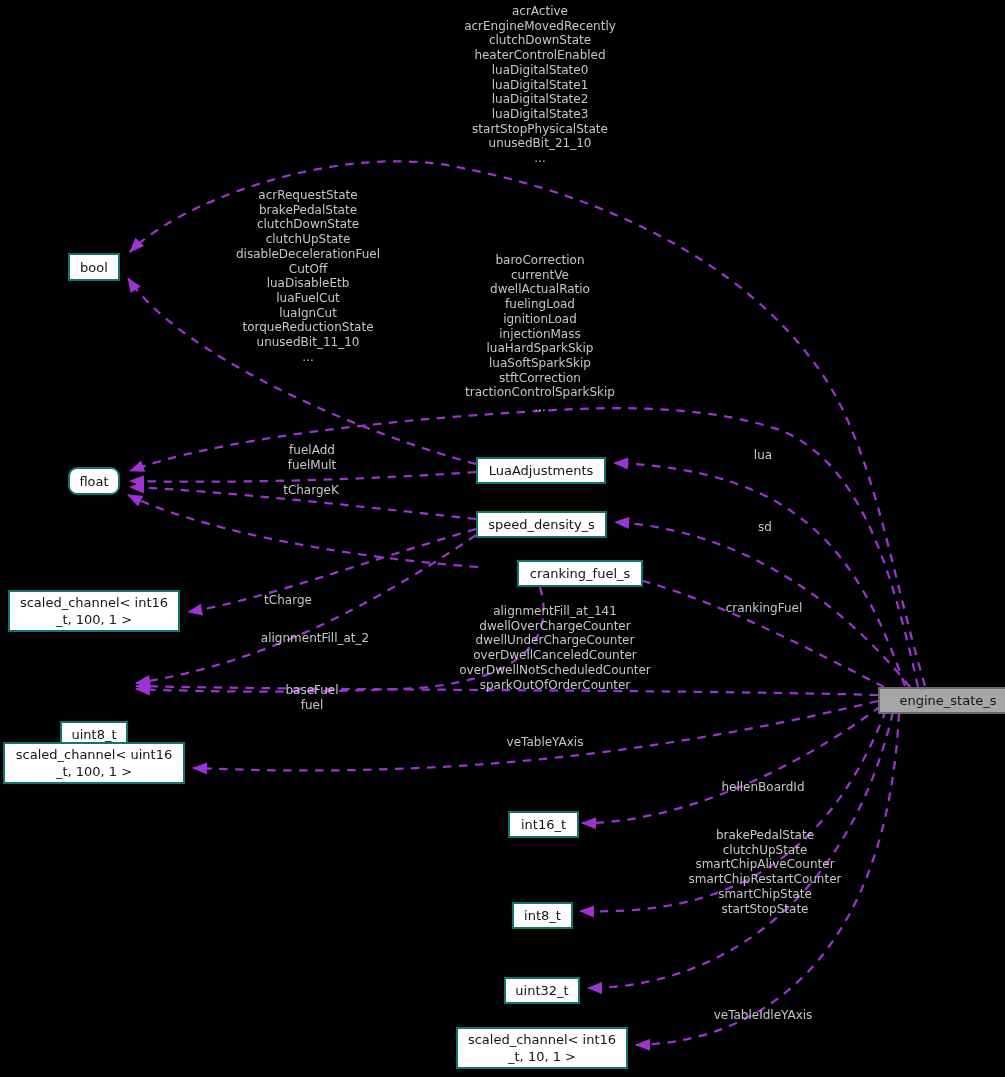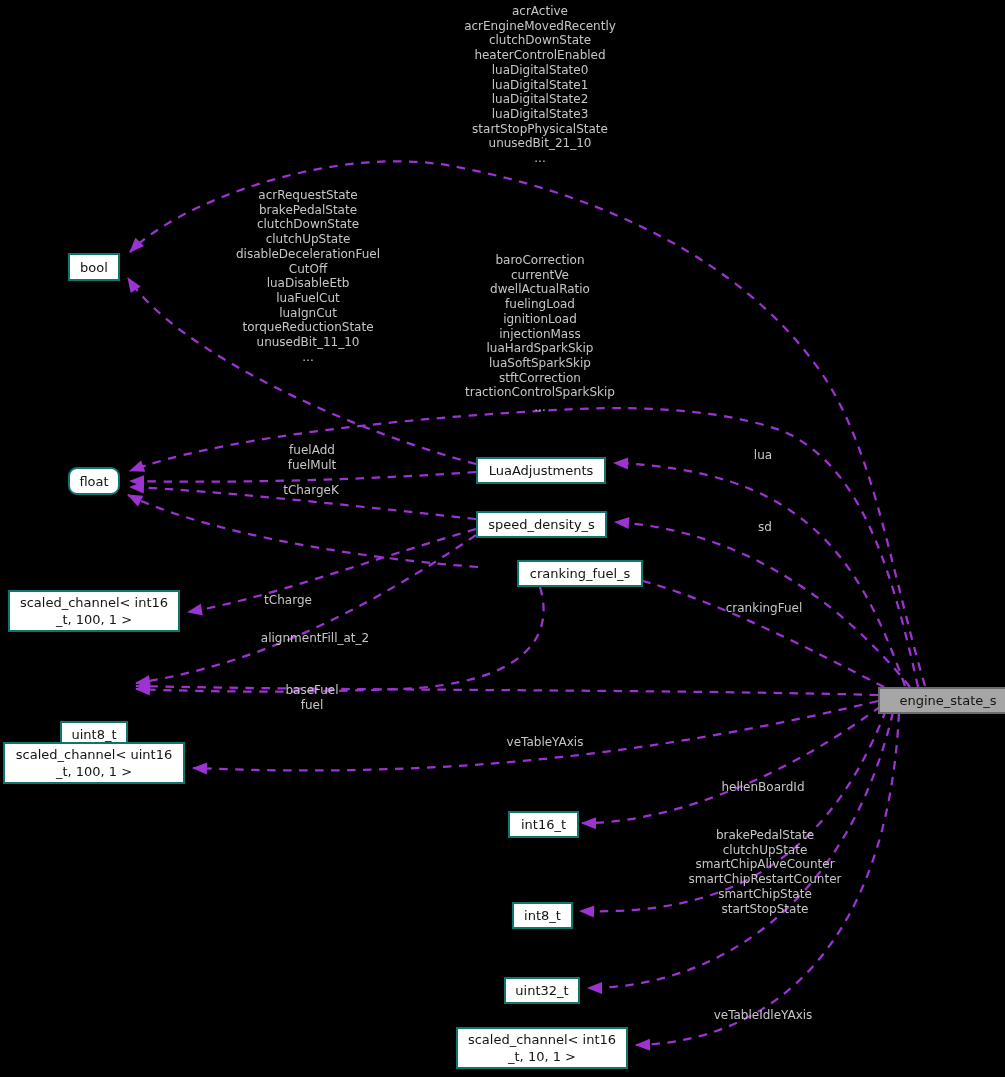--- a/index.html
+++ b/index.html
@@ -96,20 +96,28 @@
     </div>
     <div class="edge-label" style="left: 311px; top: 483px;">
       <div>tChargeK</div>
     </div>
     <div class="edge-label" style="left: 288px; top: 593px;">
       <div>tCharge</div>
     </div>
     <div class="edge-label" style="left: 315px; top: 631px;">
       <div>alignmentFill_at_2</div>
     </div>
+    <div class="edge-label" style="left: 555px; top: 604px;">
+      <div>alignmentFill_at_141</div>
+      <div>dwellOverChargeCounter</div>
+      <div>dwellUnderChargeCounter</div>
+      <div>overDwellCanceledCounter</div>
+      <div>overDwellNotScheduledCounter</div>
+      <div>sparkOutOfOrderCounter</div>
+    </div>
     <div class="edge-label" style="left: 312px; top: 683px;">
       <div>baseFuel</div>
       <div>fuel</div>
     </div>
     <div class="edge-label" style="left: 545px; top: 735px;">
       <div>veTableYAxis</div>
     </div>
     <div class="edge-label" style="left: 763px; top: 448px;">
       <div>lua</div>
     </div>

